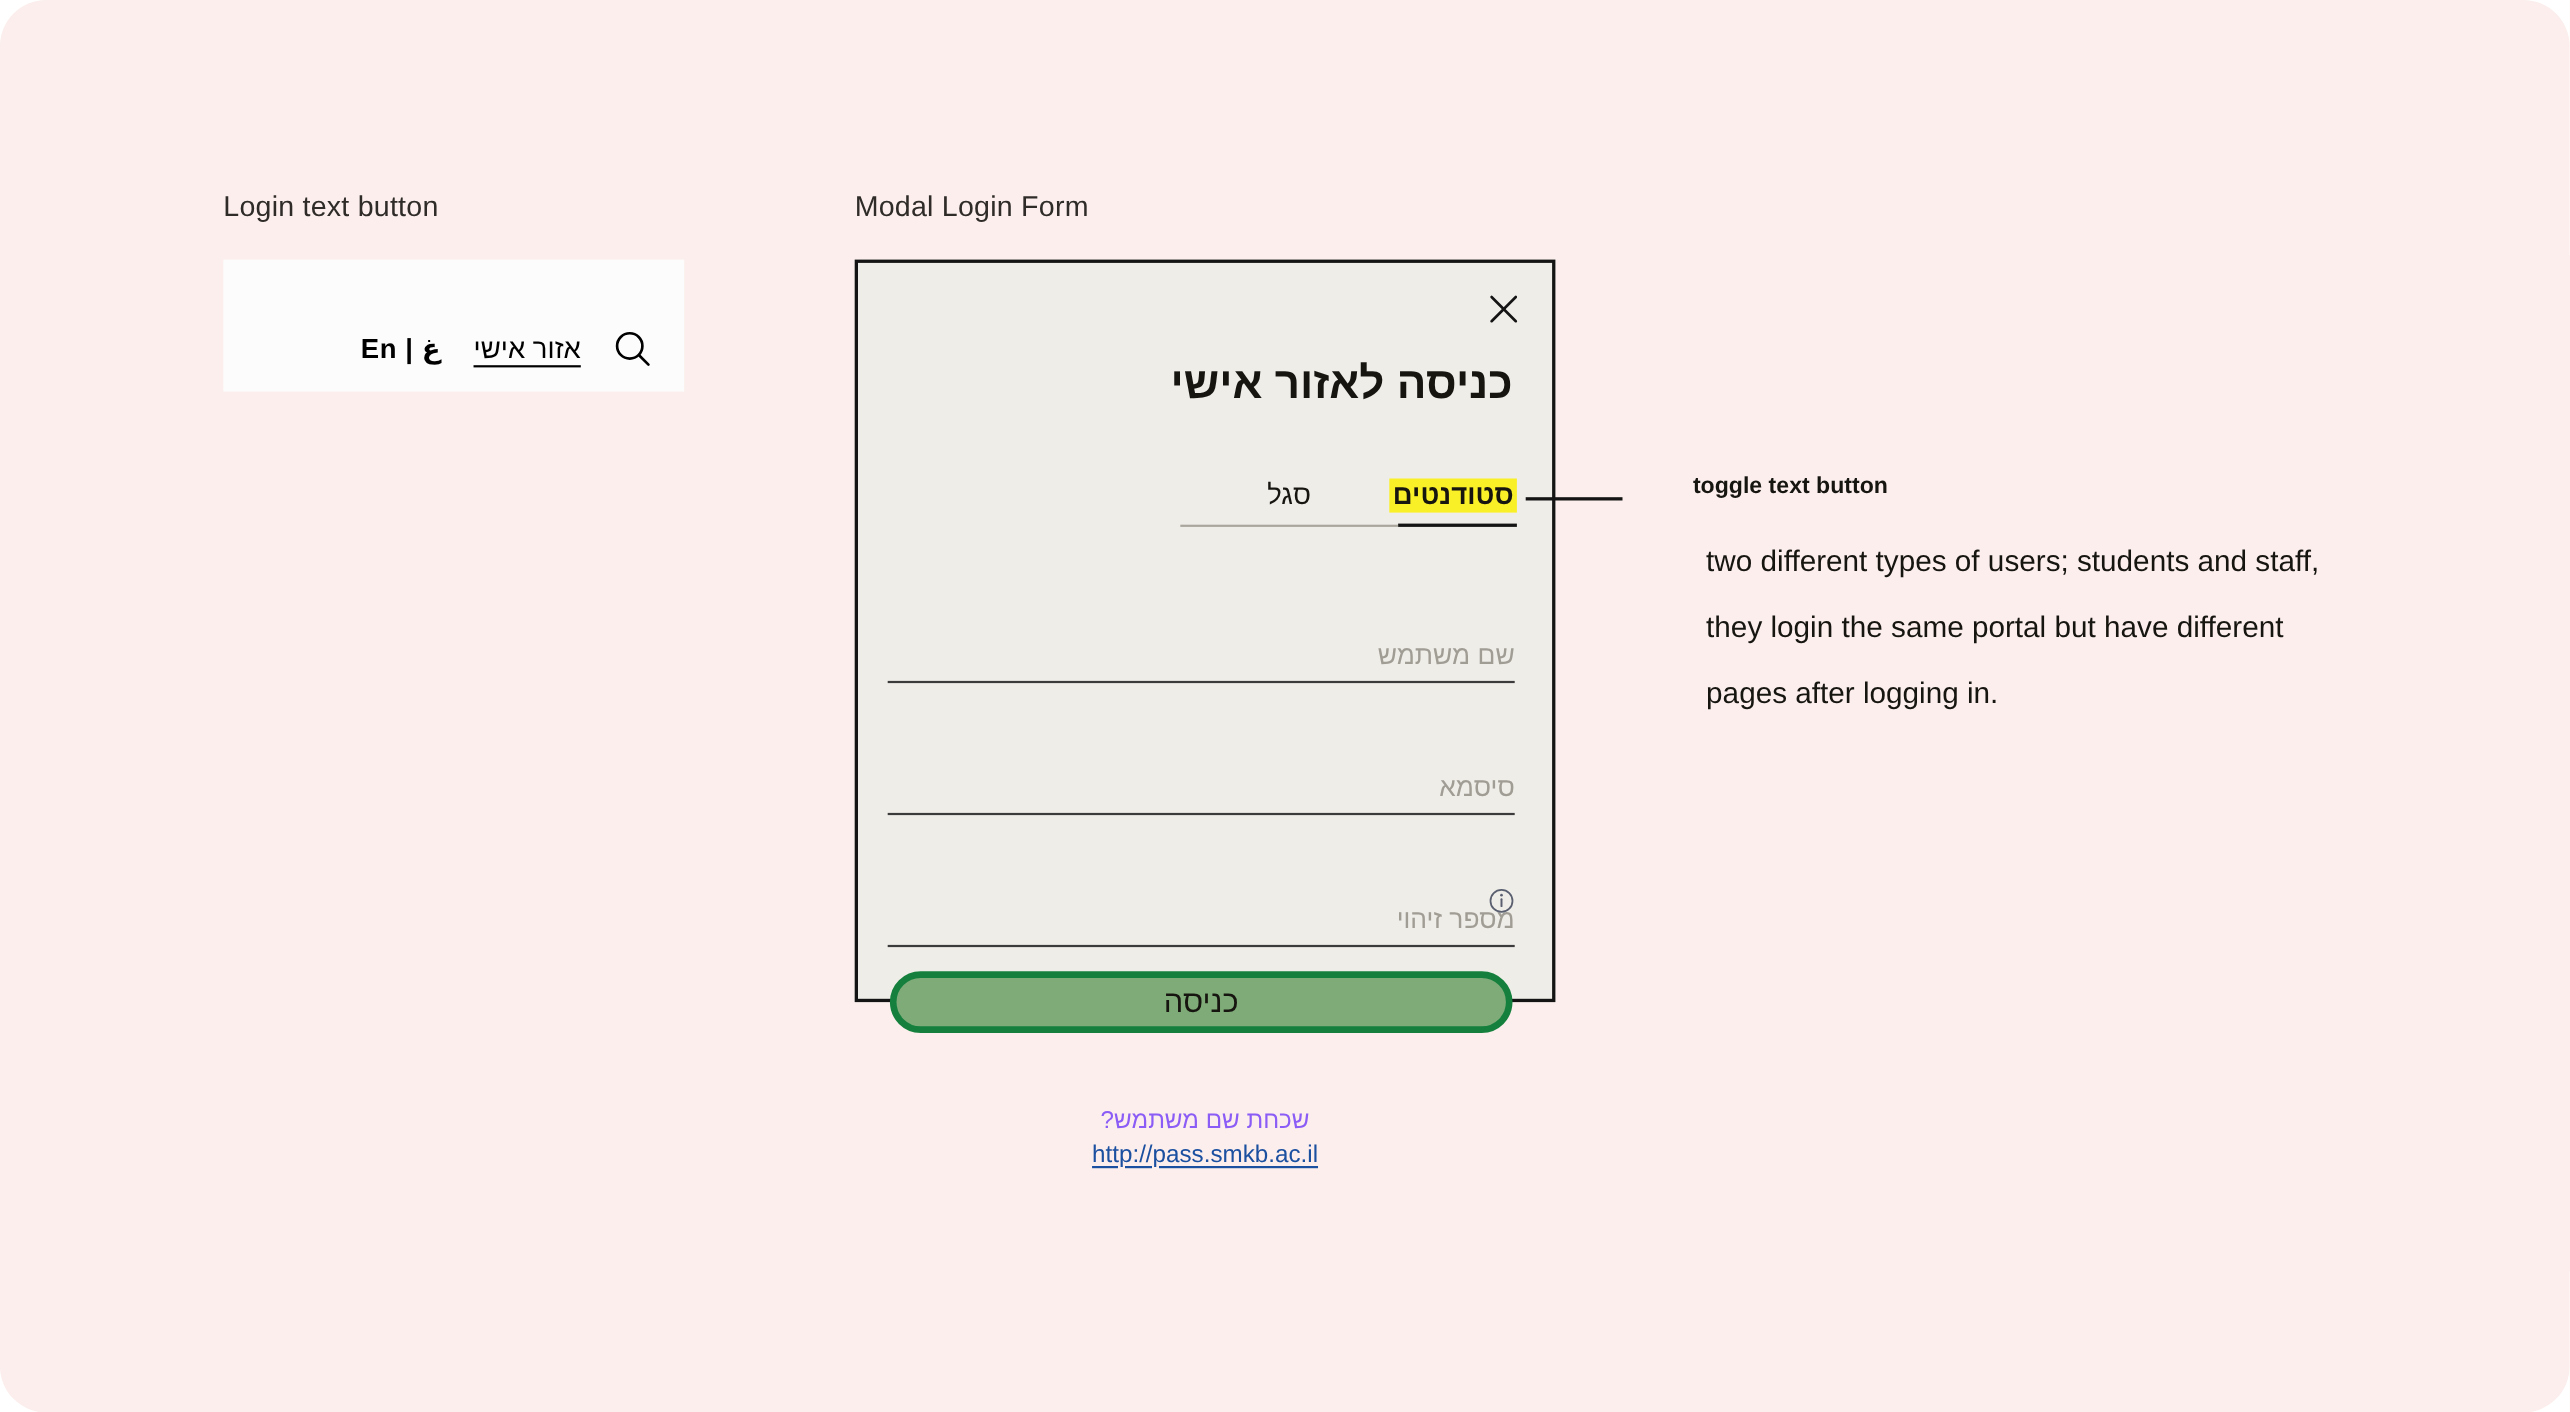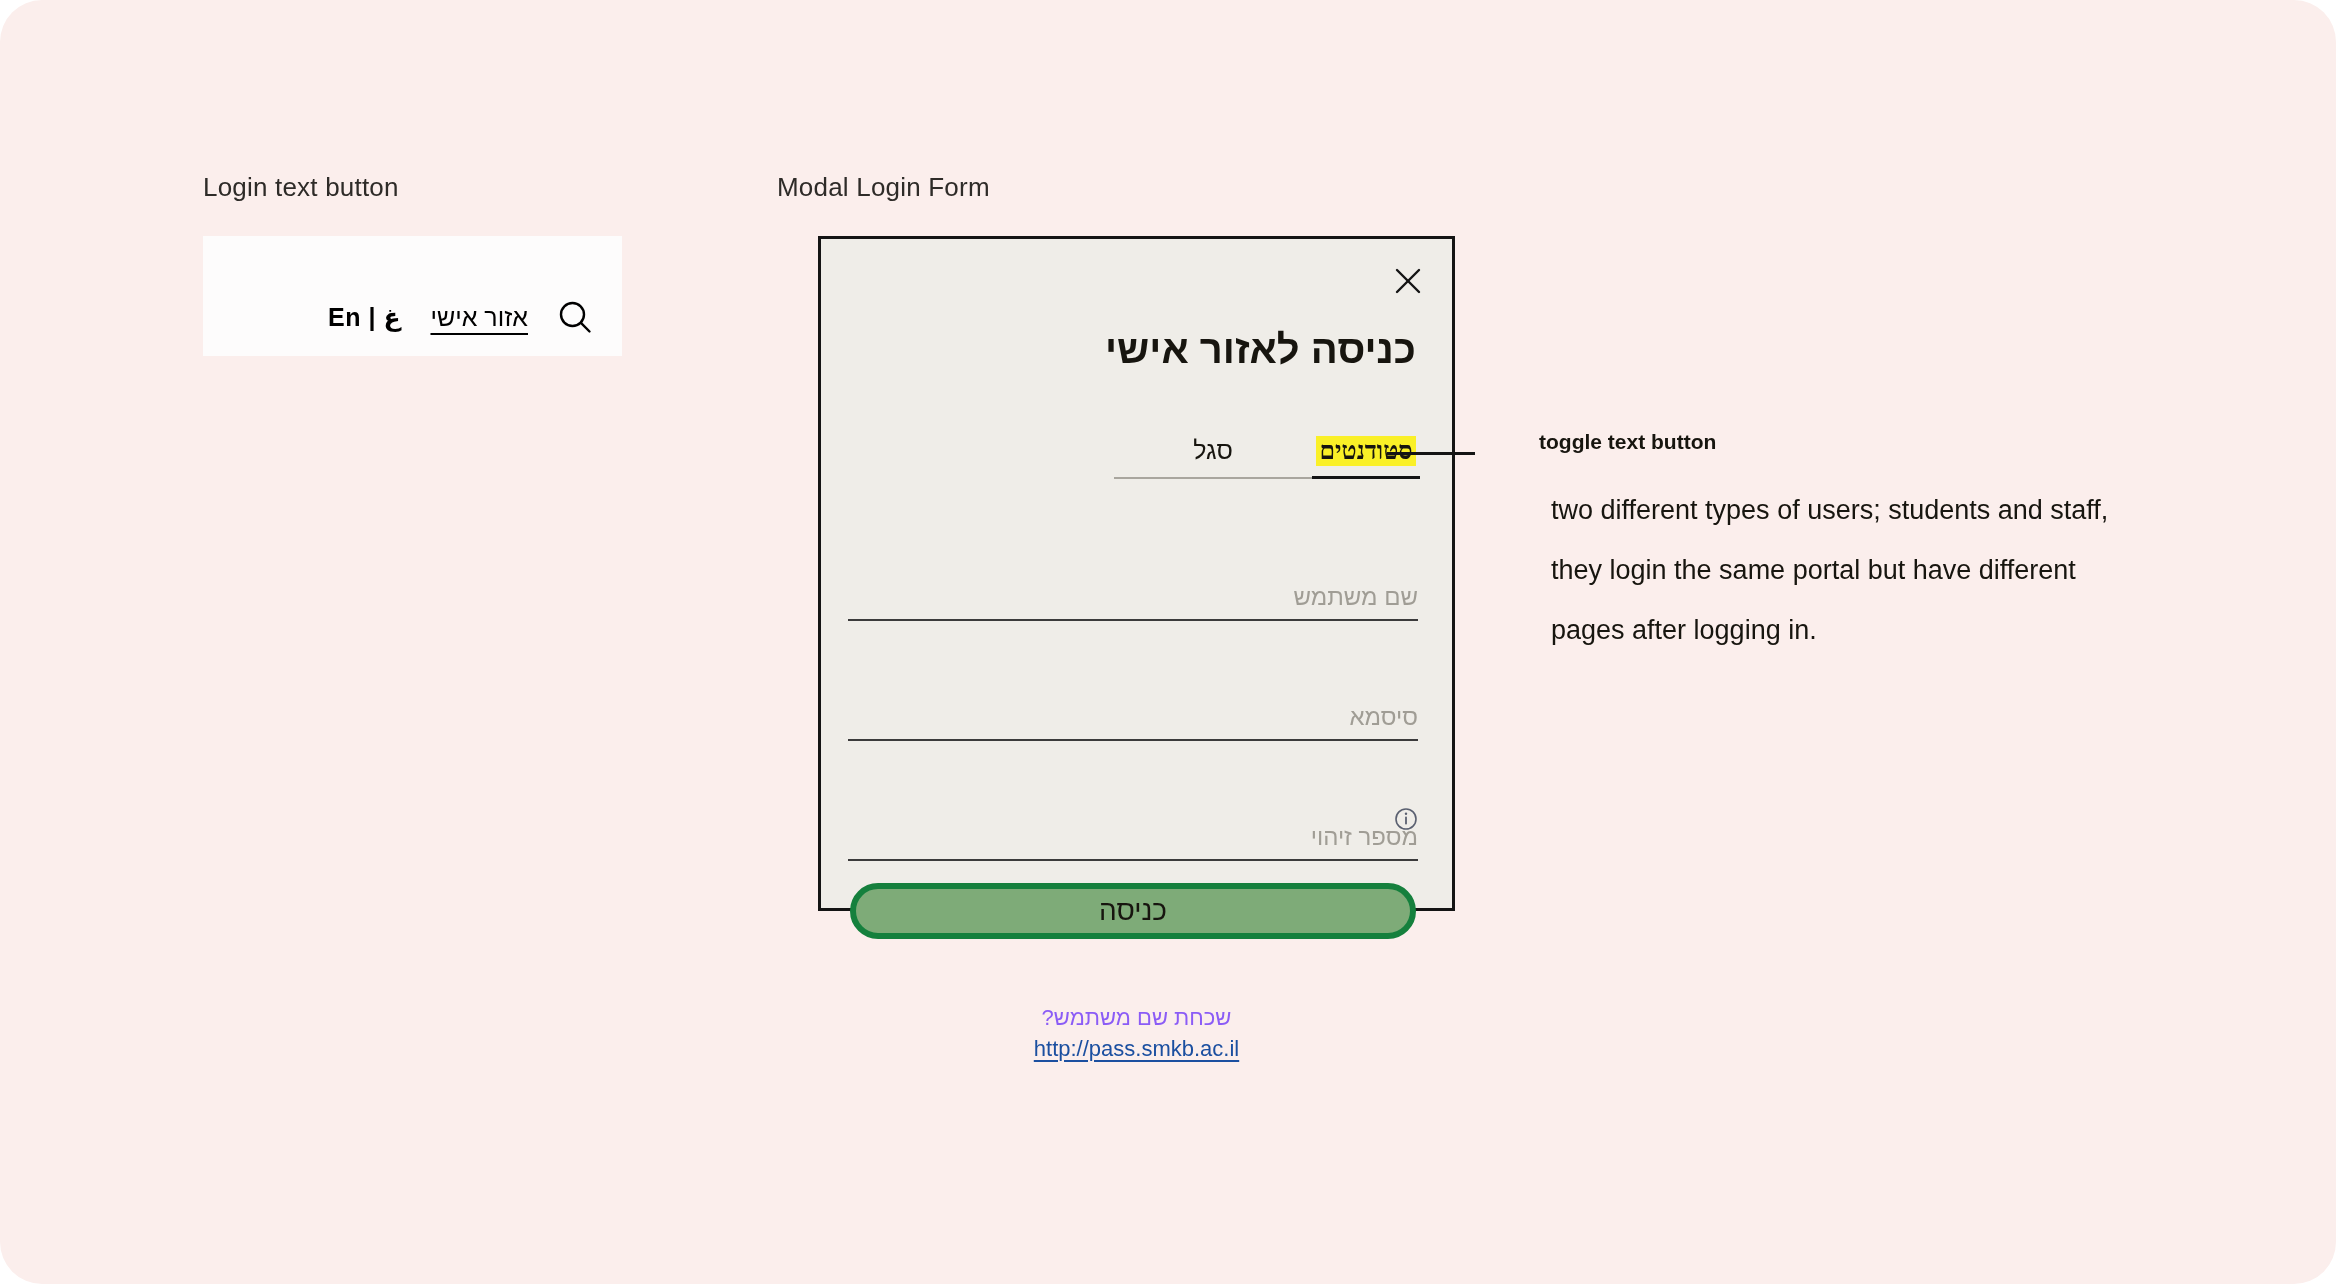--- a/index.html
+++ b/index.html
@@ -70,21 +70,21 @@
     font-weight: bold;
     color: #000;
     white-space: nowrap;
     letter-spacing: 0.5px;
     direction: ltr;
   }
 
   
   .modal {
     position: absolute;
-    left: 818px;
+    left: 777px;
     top: 236px;
     width: 637px;
     height: 675px;
     box-sizing: border-box;
     background: #efede8;
     border: 3px solid #141414;
     direction: rtl;
   }
   .modal-close {
     position: absolute;
@@ -142,21 +142,21 @@
   .tab-underline {
     position: absolute;
     left: 0; right: 0; bottom: 0;
     height: 2px;
     background: #a9a69e;
   }
   .tab.active .tab-underline {
     height: 3px;
     background: #141414;
   }
-  .tab-students { width: 108px; font-family: Liberation Serif, serif; }
+  .tab-students { width: 108px; }
   .tab-staff { width: 198px; }
 
   
   .fields {
     position: absolute;
     right: 34px;
     top: 312px;
     width: 570px;
   }
   .field {

